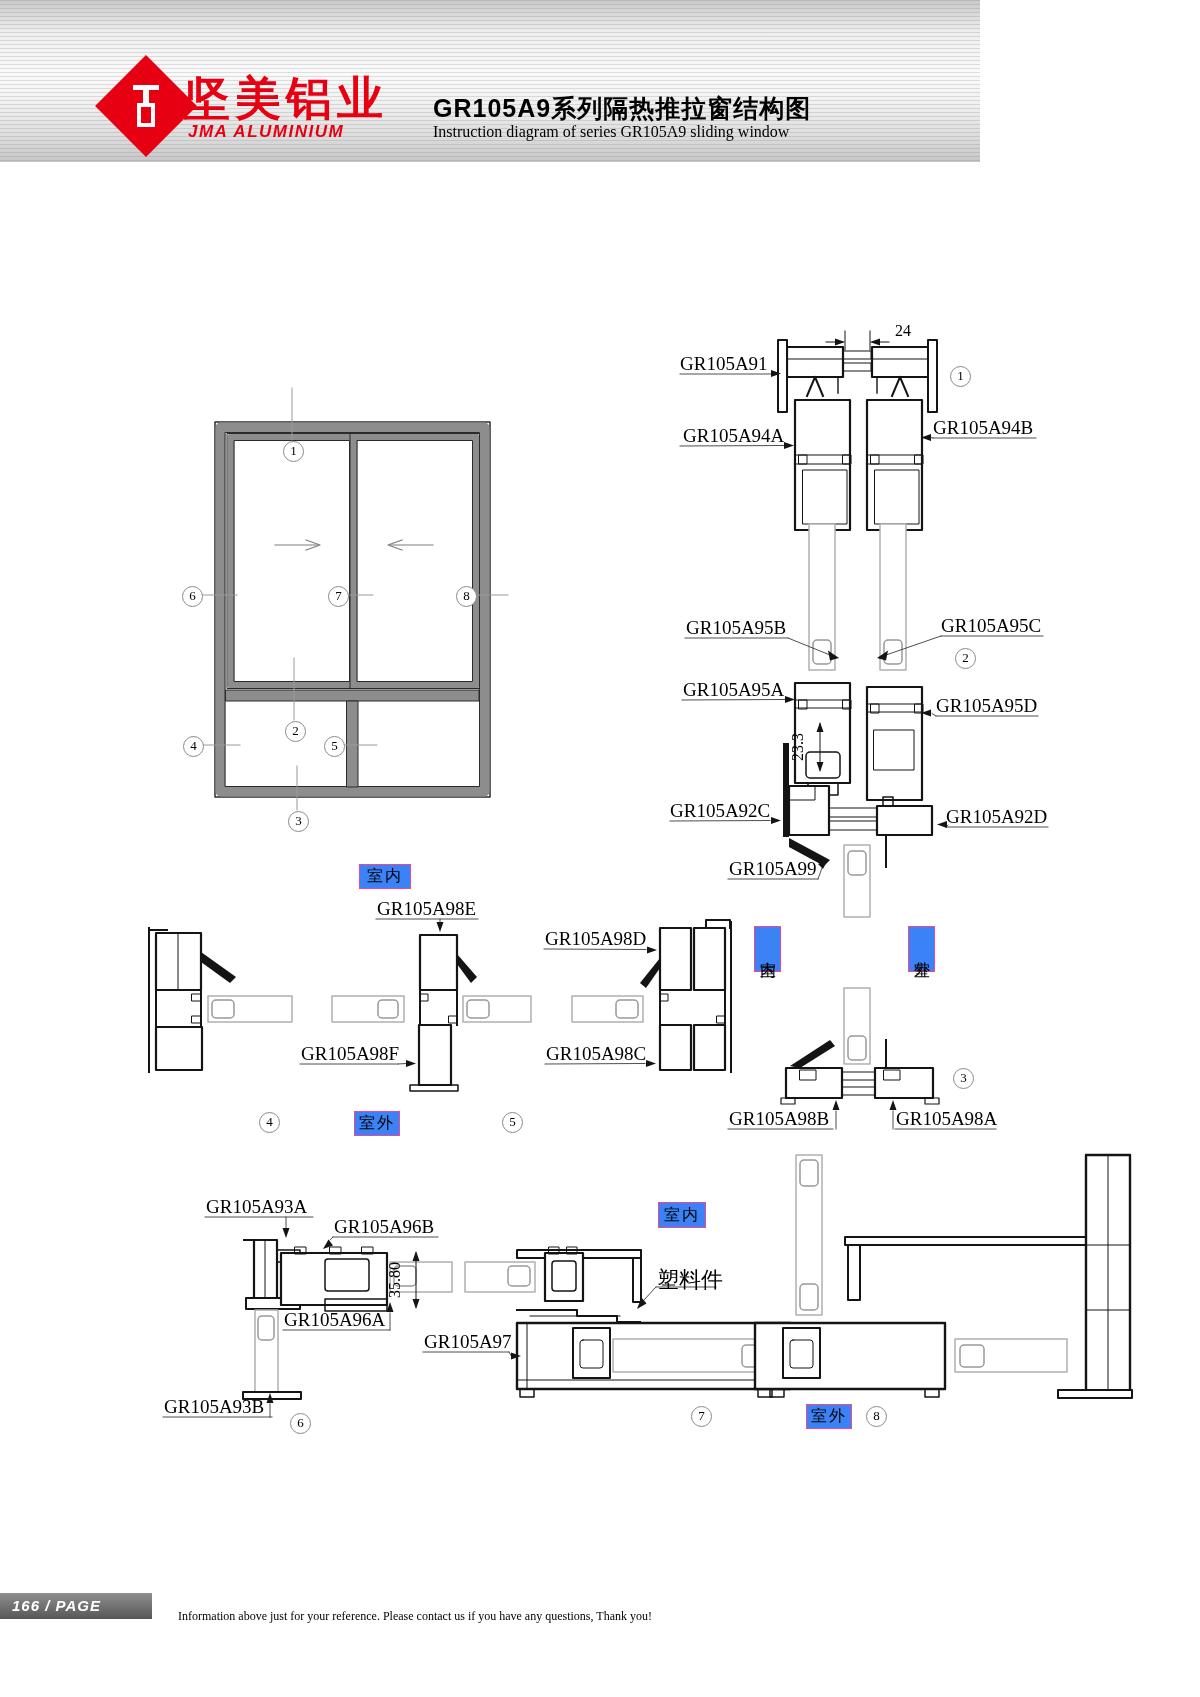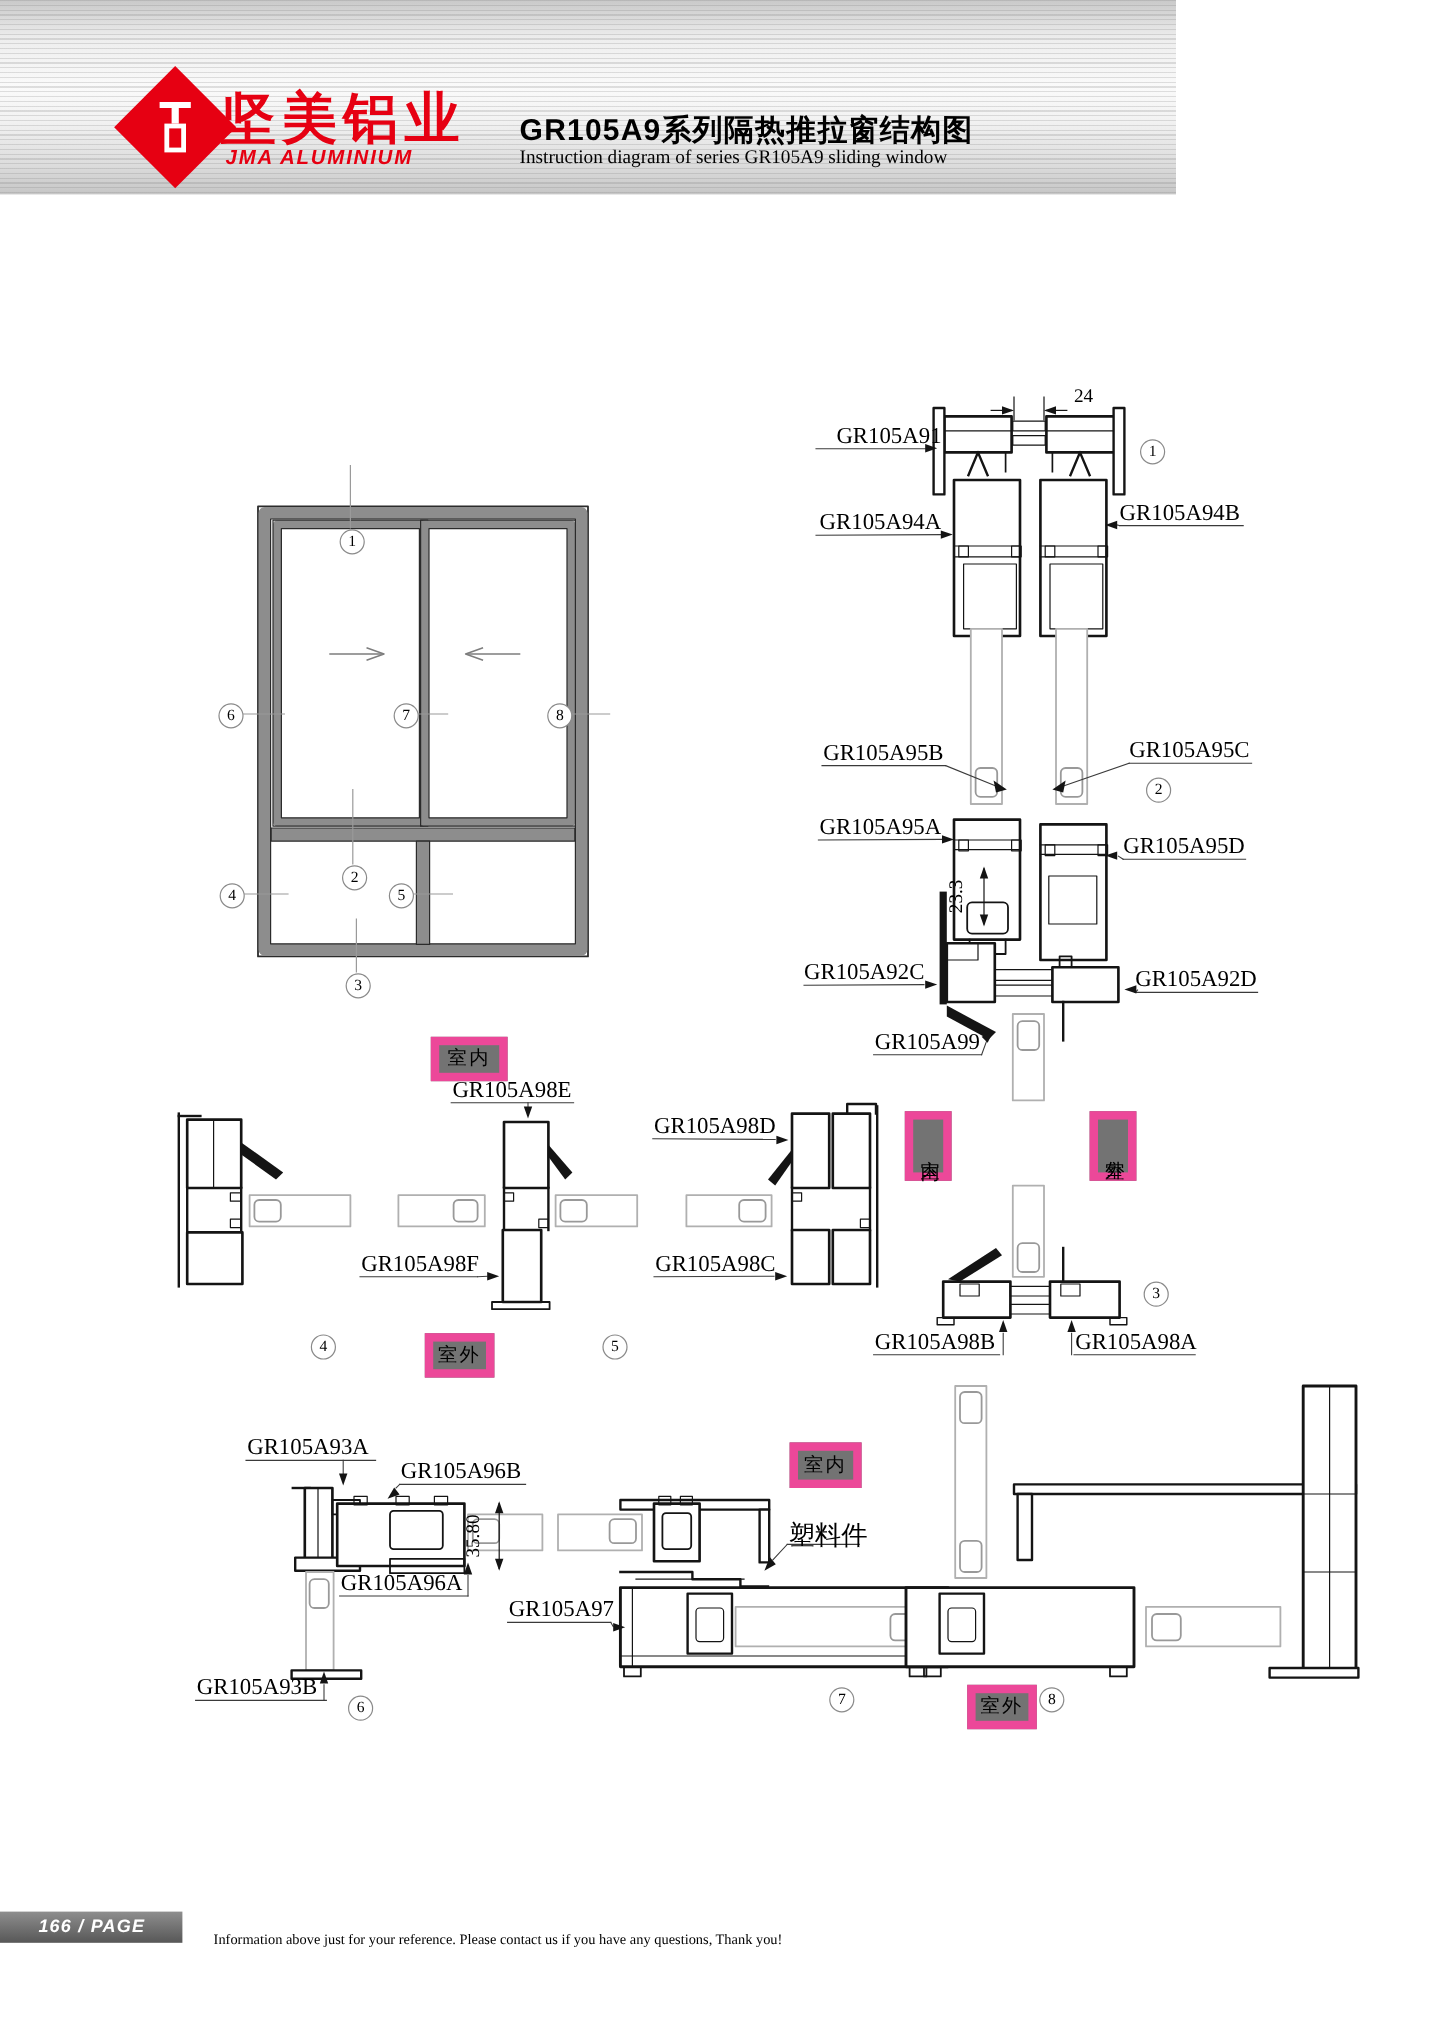--- a/index.html
+++ b/index.html
@@ -20,30 +20,30 @@
   .logo-en{position:absolute;left:188px;top:122px;font-size:17px;font-style:italic;font-weight:bold;color:#e60012;
            letter-spacing:1.5px;font-family:"Liberation Sans","DejaVu Sans",sans-serif;white-space:nowrap;}
   .title-cn{position:absolute;left:433px;top:92px;font-size:25px;font-weight:bold;letter-spacing:1px;
             font-family:"Liberation Sans","DejaVu Sans",sans-serif;white-space:nowrap;}
   .title-en{position:absolute;left:433px;top:123px;font-size:16px;white-space:nowrap;}
   
   .lbl{position:absolute;font-size:19px;white-space:nowrap;}
   .lbl.cjk{font-size:22px;font-family:"Liberation Sans","DejaVu Sans",sans-serif;}
   .mark{position:absolute;width:19px;height:19px;border:1px solid #8a8a8a;border-radius:50%;
         background:#fff;font-size:13px;line-height:18px;text-align:center;}
-  .rbox{position:absolute;border:7px solid #ec4899;background:#737373;display:flex;align-items:center;justify-content:center;
+  .rbox{position:absolute;border:1px solid #ec4899;background:#3b82f6;display:flex;align-items:center;justify-content:center;
         font-size:16px;font-family:"Liberation Sans","DejaVu Sans",sans-serif;letter-spacing:2px;}
   .rbox.vert{writing-mode:vertical-rl;letter-spacing:1px;}
   .dim{position:absolute;font-size:16px;text-align:center;white-space:nowrap;}
   .dim.vert{transform:rotate(-90deg);transform-origin:center;}
   .svg-layer{position:absolute;left:0;top:0;}
   
   .badge{position:absolute;left:0;top:1593px;width:152px;height:26px;
          background:linear-gradient(180deg,#8e8e8e,#575757);color:#fff;font-style:italic;font-weight:bold;
-         font-size:15px;line-height:26px;padding-left:32px;box-sizing:border-box;
+         font-size:15px;line-height:26px;padding-left:12px;box-sizing:border-box;
          font-family:"Liberation Sans","DejaVu Sans",sans-serif;letter-spacing:1px;}
   .note-cn{position:absolute;left:178px;top:1584px;font-size:17px;
            font-family:"Liberation Sans","DejaVu Sans",sans-serif;white-space:nowrap;}
   .note-en{position:absolute;left:178px;top:1609px;font-size:12px;white-space:nowrap;}
 </style>
 </head>
 <body>
 
 <div class="page">
 
@@ -364,21 +364,21 @@
         <line x1="163" y1="1417" x2="272" y2="1417"></line>
           <line x1="270" y1="1417" x2="270" y2="1404"></line>
         <polygon points="270,1393 266.5,1403 273.5,1403" fill="#141414" stroke="none"></polygon>
         <line x1="656" y1="1287" x2="716" y2="1287"></line>
           <line x1="656" y1="1287" x2="644" y2="1300"></line>
         <polygon points="637,1309 646.5,1303.5 641.5,1297.5" fill="#141414" stroke="none"></polygon>
       </g>
     </g>
   </svg>
 
-  <div class="lbl" style="left:697px;top:353px">GR105A91</div>
+  <div class="lbl" style="left:680px;top:353px">GR105A91</div>
   <div class="lbl" style="left:683px;top:425px">GR105A94A</div>
   <div class="lbl" style="left:933px;top:417px">GR105A94B</div>
   <div class="lbl" style="left:686px;top:617px">GR105A95B</div>
   <div class="lbl" style="left:941px;top:615px">GR105A95C</div>
   <div class="lbl" style="left:683px;top:679px">GR105A95A</div>
   <div class="lbl" style="left:936px;top:695px">GR105A95D</div>
   <div class="lbl" style="left:670px;top:800px">GR105A92C</div>
   <div class="lbl" style="left:946px;top:806px">GR105A92D</div>
   <div class="lbl" style="left:729px;top:858px">GR105A99</div>
   <div class="lbl" style="left:377px;top:898px">GR105A98E</div>

